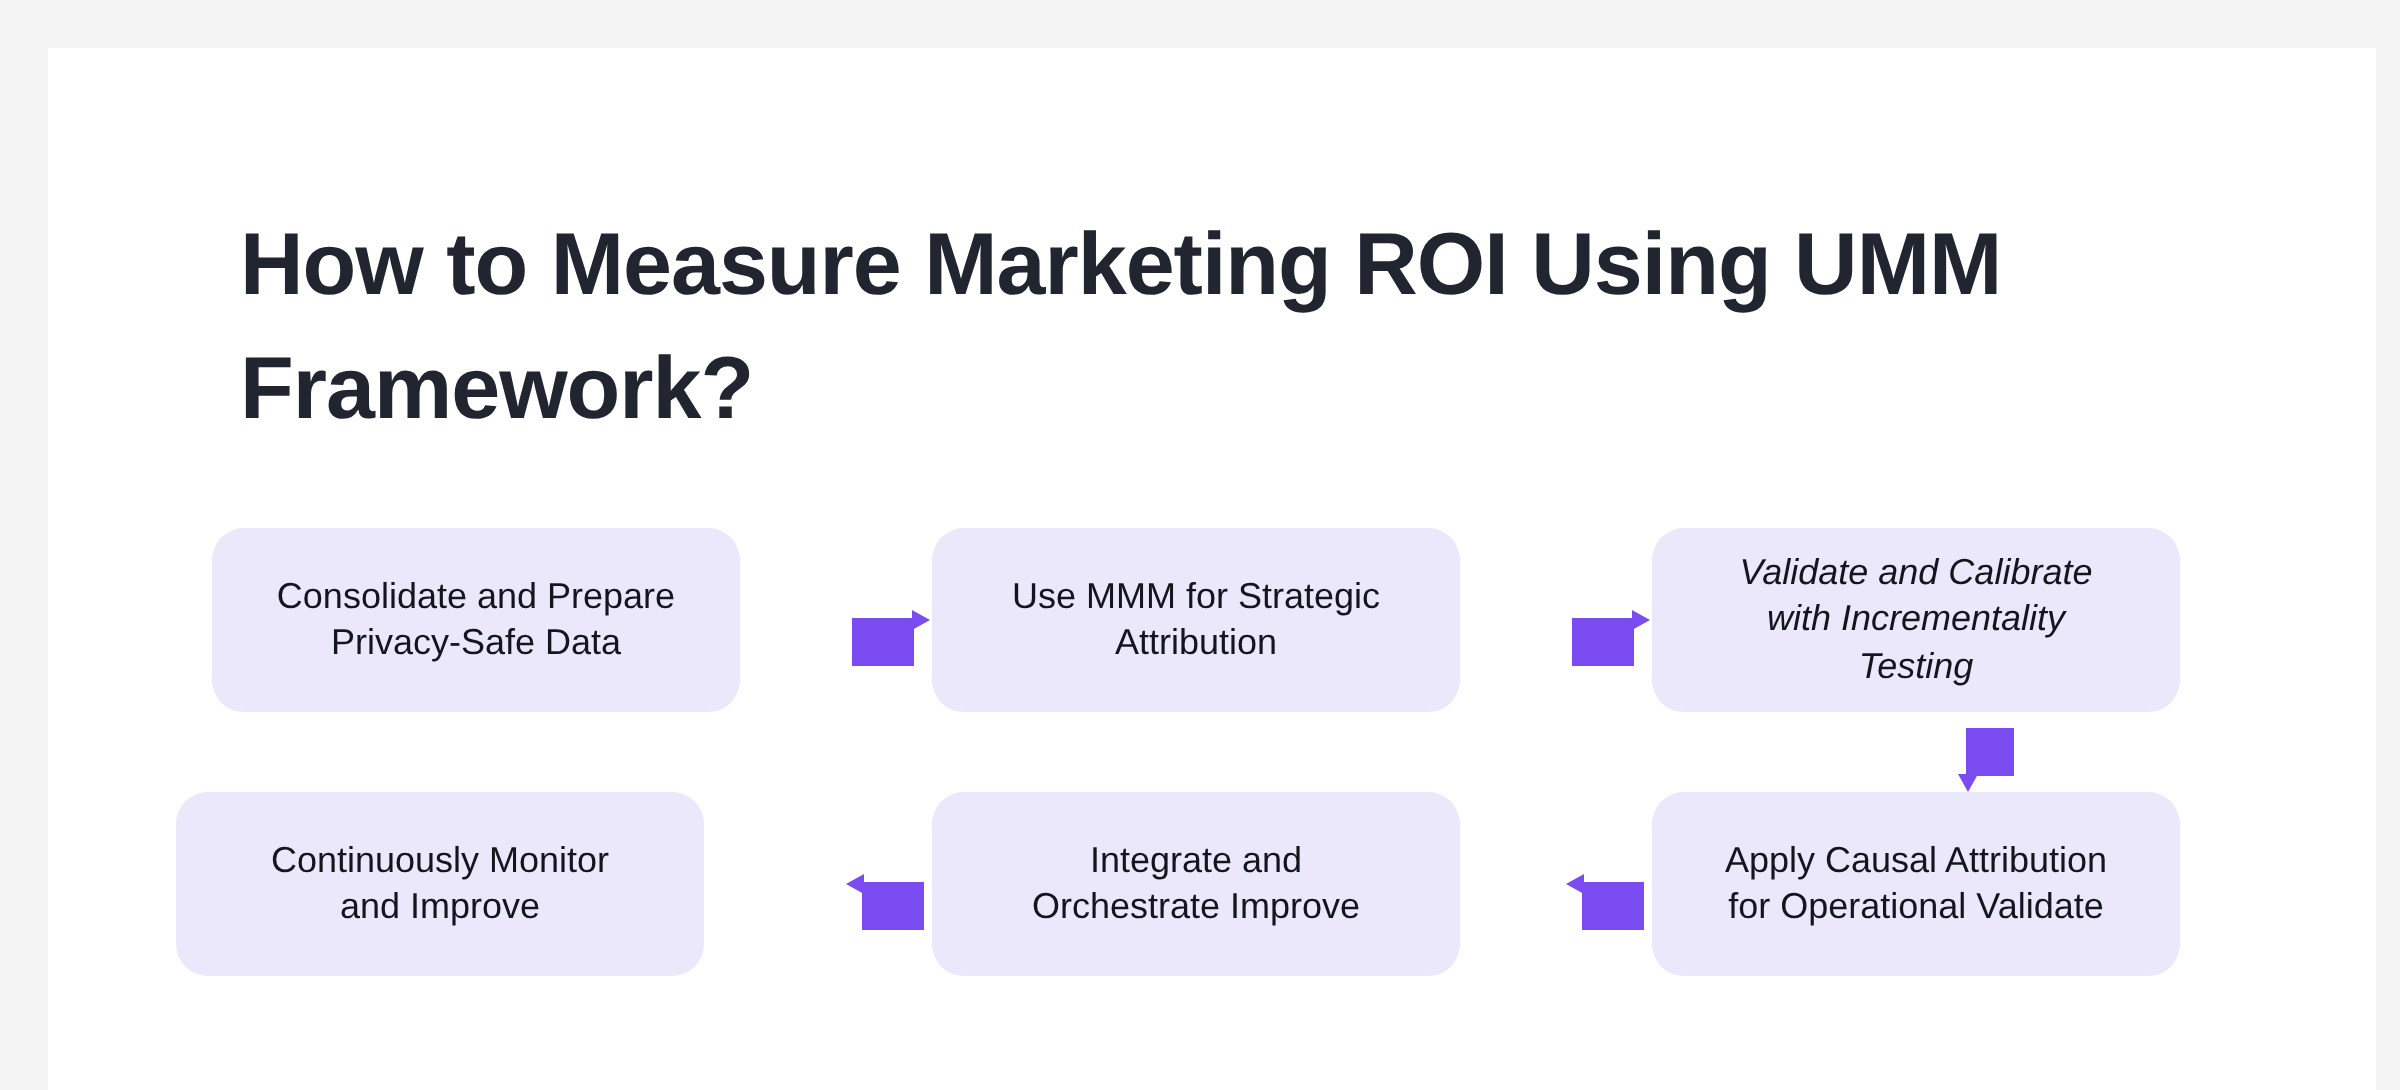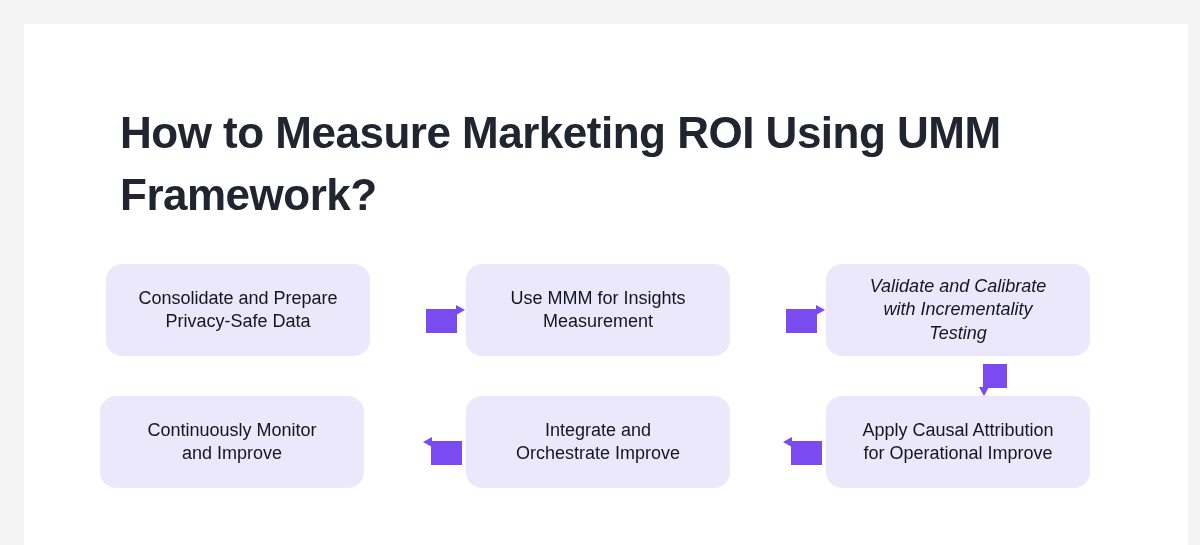--- a/index.html
+++ b/index.html
@@ -42,21 +42,21 @@
     text-align: center;
     padding: 0 30px;
     font-size: 18px;
     line-height: 1.3;
     font-weight: 500;
     color: var(--box-text);
   }
   .pos-r1c1 { left: 82px;  top: 240px; }
   .pos-r1c2 { left: 442px; top: 240px; }
   .pos-r1c3 { left: 802px; top: 240px; font-style: italic; }
-  .pos-r2c1 { left: 76px;  top: 372px; }
+  .pos-r2c1 { left: 64px;  top: 372px; }
   .pos-r2c2 { left: 442px; top: 372px; }
   .pos-r2c3 { left: 802px; top: 372px; }
 
   .arrow-right, .arrow-left {
     position: absolute;
     height: 2px;
     width: 31px;
     background: var(--accent);
   }
   .arrow-right::after {
@@ -102,29 +102,29 @@
 <body>
 
 <div class="canvas">
 
   <h1 class="page-title">How to Measure Marketing ROI Using UMM Framework?</h1>
 
   <div class="flow-box pos-r1c1">Consolidate and Prepare Privacy-Safe Data</div>
 
   <div class="arrow-right pos-ar1"></div>
 
-  <div class="flow-box pos-r1c2">Use MMM for Insights Measurement</div>
+  <div class="flow-box pos-r1c2">Use MMM for Strategic Attribution</div>
 
   <div class="arrow-right pos-ar2"></div>
 
   <div class="flow-box pos-r1c3">Validate and Calibrate with Incrementality Testing</div>
 
   <div class="arrow-down pos-ad1"></div>
 
-  <div class="flow-box pos-r2c3">Apply Causal Attribution for Operational Improve</div>
+  <div class="flow-box pos-r2c3">Apply Causal Attribution for Operational Validate</div>
 
   <div class="arrow-left pos-al1"></div>
 
   <div class="flow-box pos-r2c2">Integrate and Orchestrate Improve</div>
 
   <div class="arrow-left pos-al2"></div>
 
   <div class="flow-box pos-r2c1">Continuously Monitor and Improve</div>
 
 </div>

